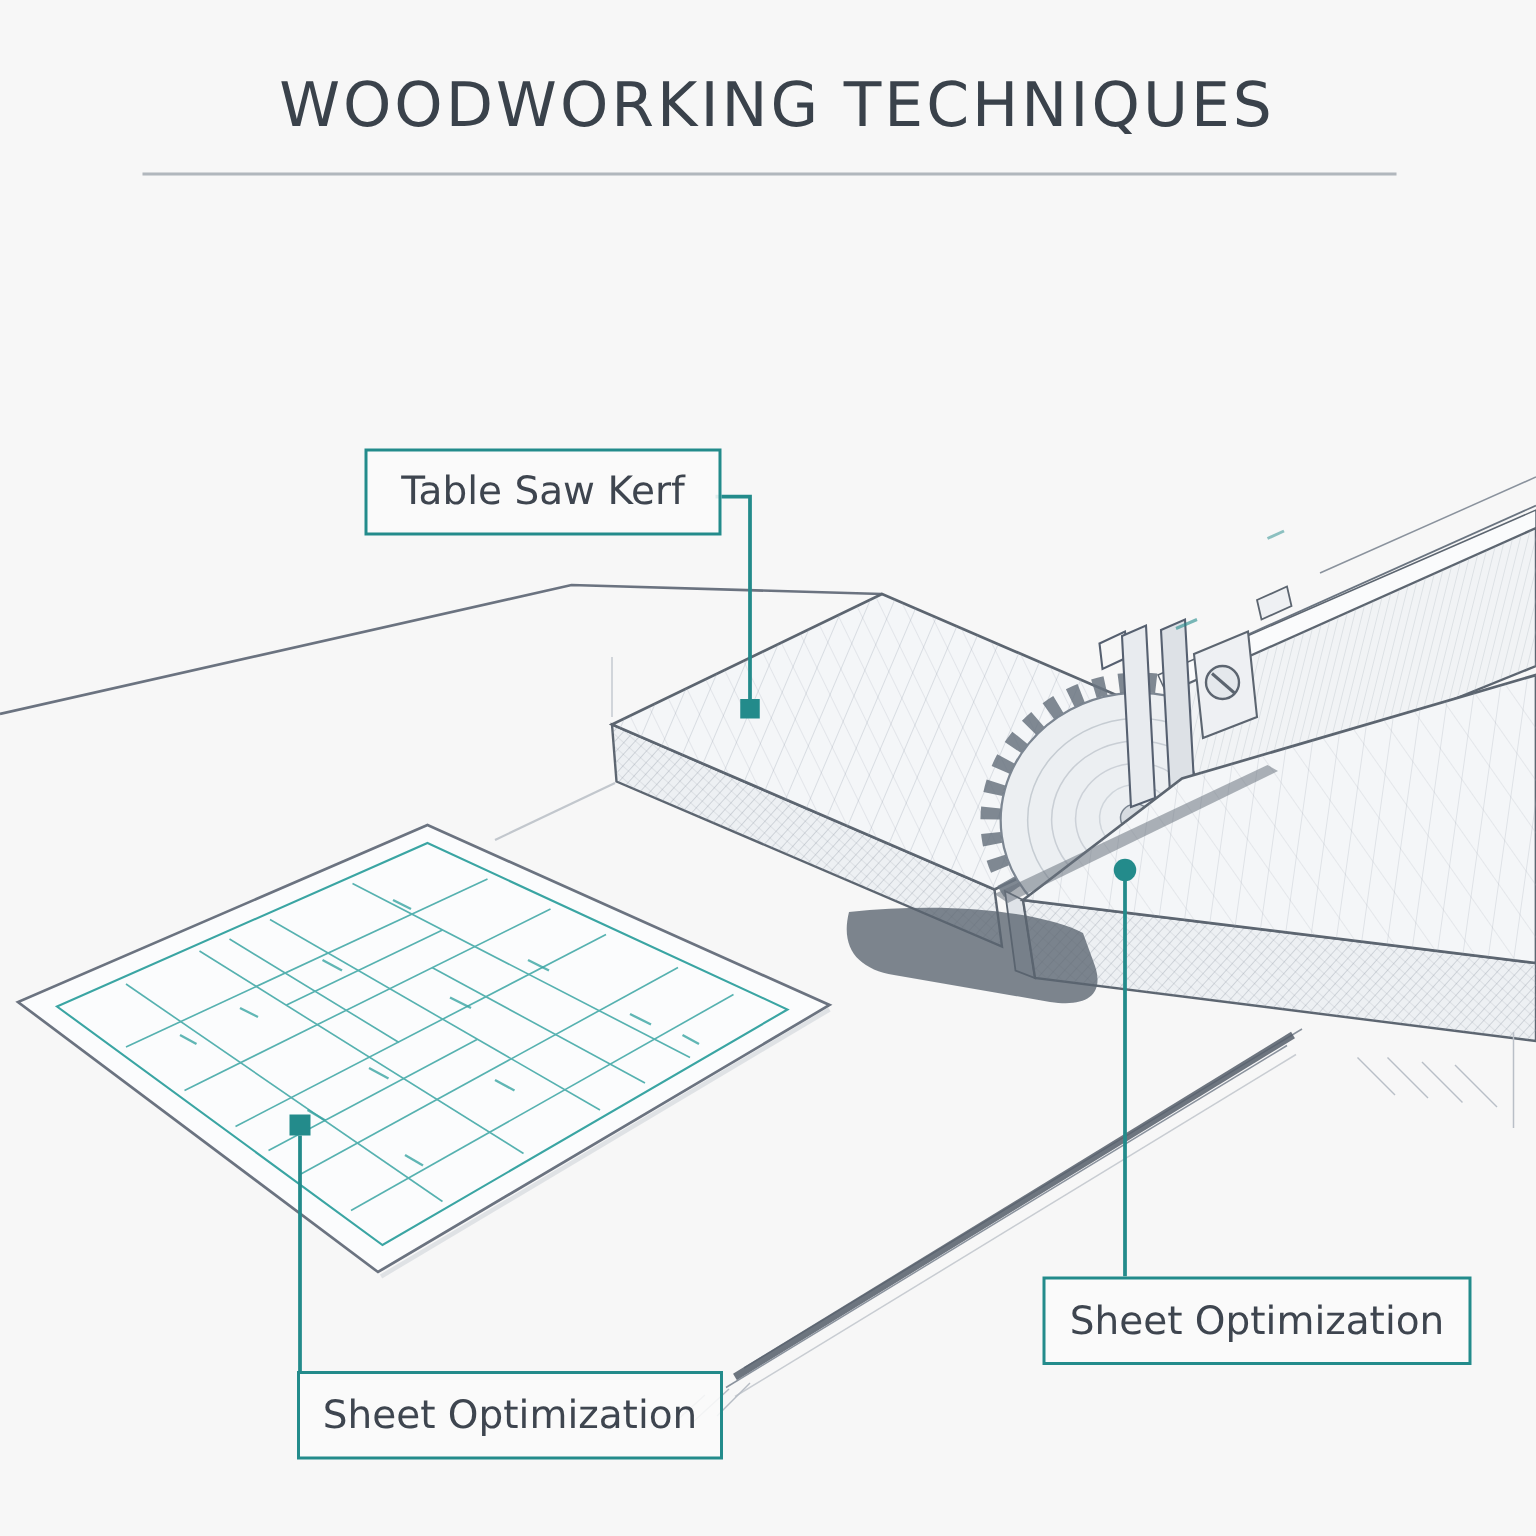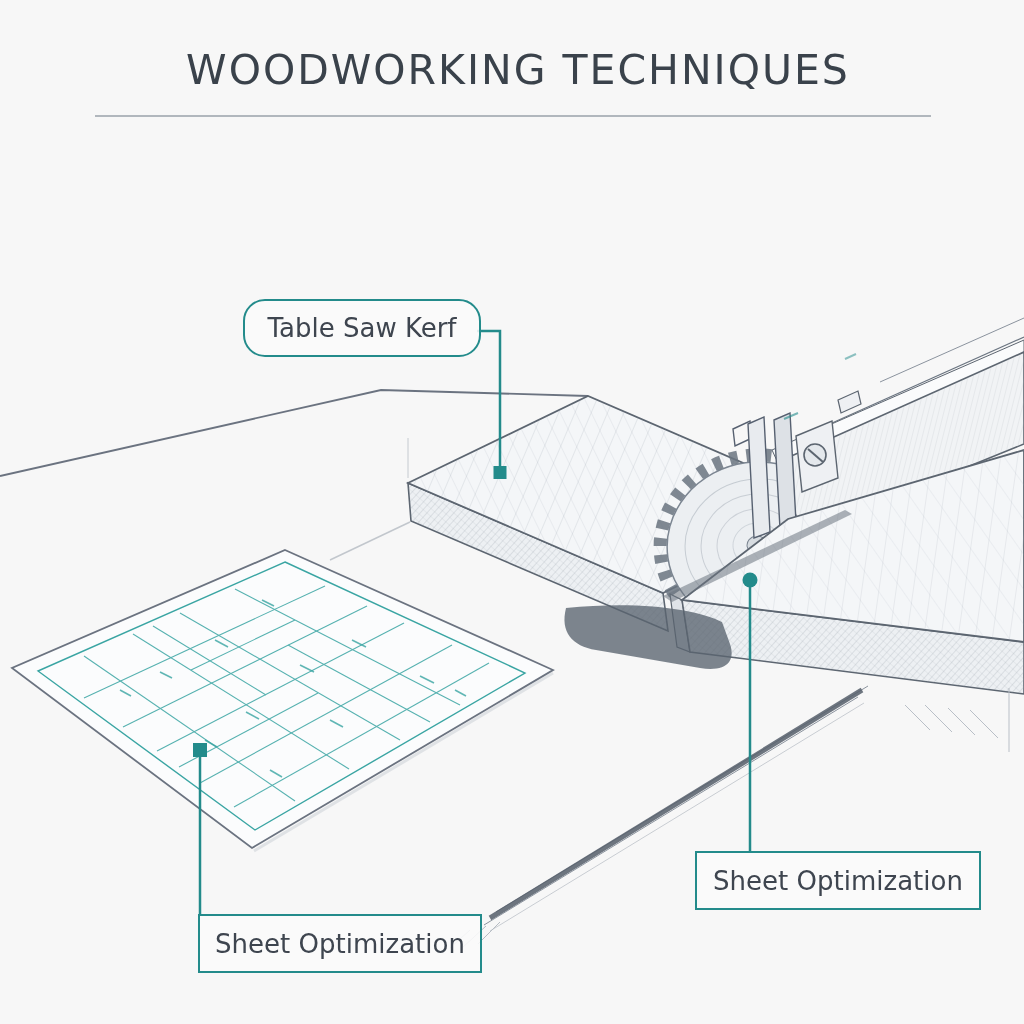--- a/index.html
+++ b/index.html
@@ -6,21 +6,21 @@
   #canvas{position:relative;width:1024px;height:1024px;margin:0 auto;overflow:hidden;
           background:var(--bg,#f7f7f7);font-family:"DejaVu Sans",sans-serif;}
   #scene{position:absolute;left:0;top:0;width:1024px;height:1024px;}
   .title{position:absolute;left:12px;right:0;top:46px;text-align:center;
          font-size:41px;letter-spacing:2px;color:var(--title,#3a424b);white-space:nowrap;}
   .title-rule{position:absolute;left:95px;top:115px;width:836px;height:2px;
               background:#9aa1a9;opacity:.75;}
   .callout{position:absolute;display:flex;align-items:center;justify-content:center;
            border:2px solid var(--accent,#238b8b);background:rgba(250,251,251,.88);
            color:#3e454f;font-size:26px;white-space:nowrap;}
-  .co-kerf{left:243px;top:299px;width:234px;height:54px;border-radius:22px;}
+  .co-kerf{left:243px;top:299px;width:234px;height:54px;}
   .co-optl{left:198px;top:914px;width:280px;height:55px;}
   .co-optr{left:695px;top:851px;width:282px;height:55px;}
 </style>
 </head>
 <body>
 
 <div id="canvas" style="--accent: #238b8b; --paper-grid: #3aa5a3; --title: #3a424b; --bg: #f7f7f7;">
 
   <svg id="scene" viewBox="0 0 1024 1024" xmlns="http://www.w3.org/2000/svg">
     <defs>

